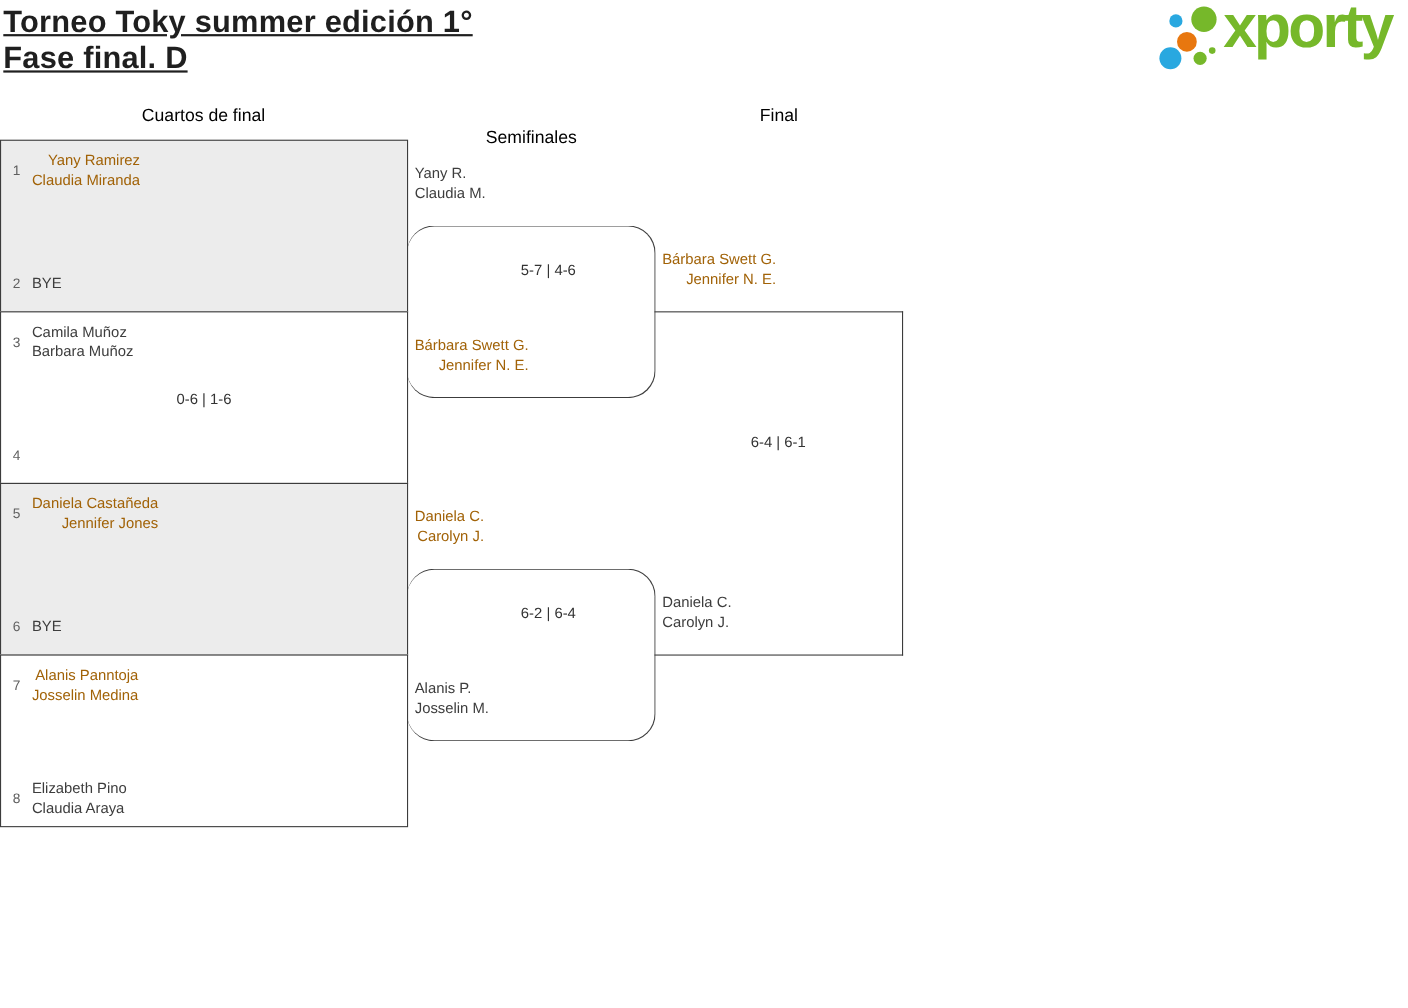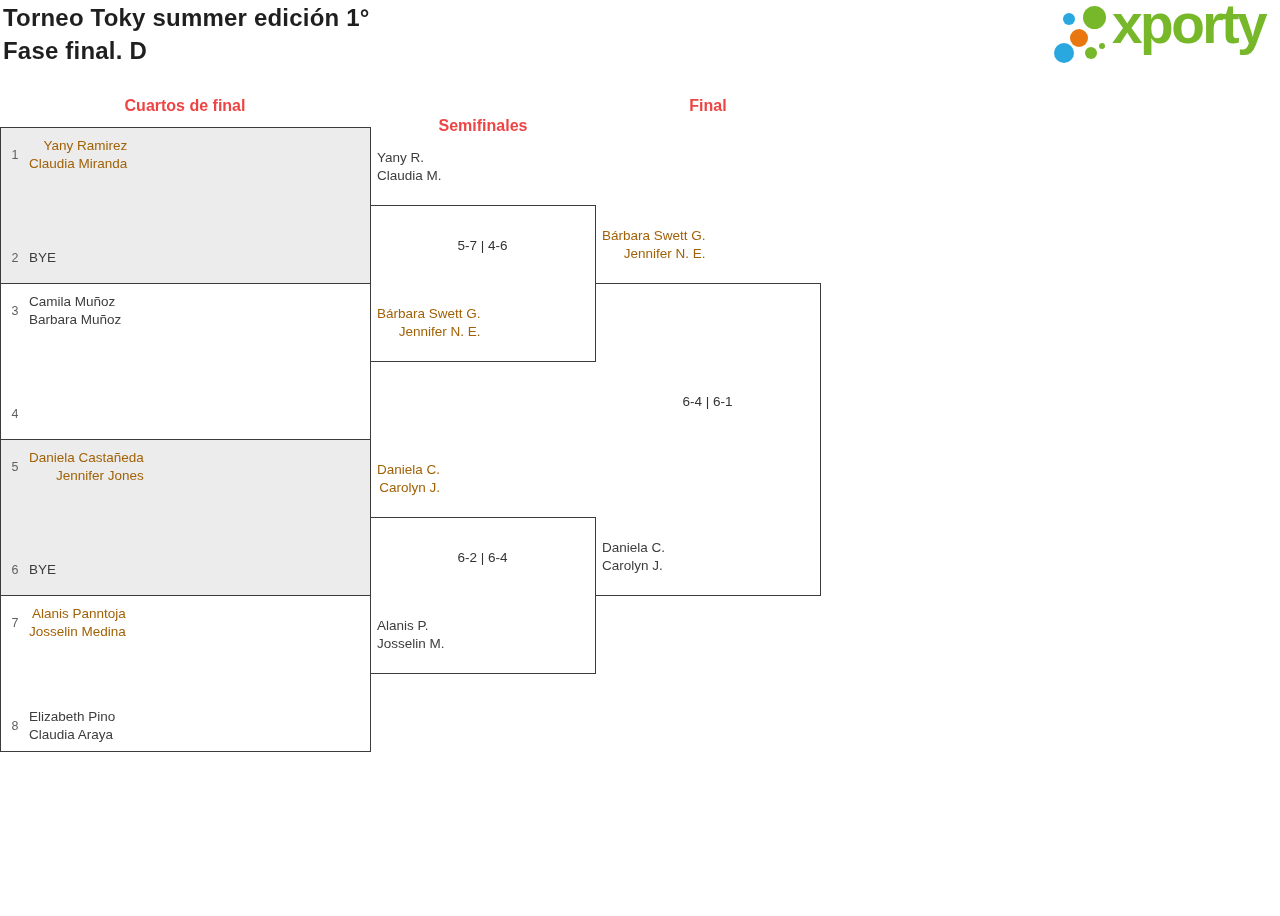--- a/index.html
+++ b/index.html
@@ -4,43 +4,43 @@
 <style>
   html,body{margin:0;padding:0;}
   body{
     width:1280px;height:916px;position:relative;background:#ffffff;
     font-family:"Liberation Sans",sans-serif;overflow:hidden;
     -webkit-font-smoothing:antialiased;
   }
 
   
   .title-line{position:absolute;left:3px;white-space:nowrap;
-    font-size:24px;font-weight:600;color:#1f1f1f;letter-spacing:.2px;}
+    font-size:28px;font-weight:600;color:#1f1f1f;letter-spacing:.2px;text-decoration:underline;}
   #title1{top:4px;}
   #title2{top:37px;}
 
   
   .logo{position:absolute;left:1050px;top:0;width:226px;height:76px;}
   .dot{position:absolute;border-radius:50%;}
   .logo-text{position:absolute;left:62px;top:-14px;
     font-size:55px;font-weight:700;letter-spacing:-2.5px;color:#76b82a;
     line-height:76px;white-space:nowrap;}
 
   
   .col-header{position:absolute;top:97px;text-align:center;
-    font-size:16px;font-weight:700;color:#ef4444;}
+    font-size:16px;font-weight:400;color:#000000;}
   #col1{left:0;width:370px;}
   #col2{left:370px;width:226px;margin-top:20px;}
   #col3{left:595px;width:226px;}
 
   
   .match{position:absolute;box-sizing:border-box;border:1px solid #3c3c3c;}
   .match-qf{left:0;width:371px;height:157px;background:#ffffff;}
   .match-qf.shaded{background:#ececec;}
-  .match-sf{left:370px;width:226px;height:157px;border-left:none;background:transparent;}
+  .match-sf{left:370px;width:226px;height:157px;border-left:none;background:transparent;border-radius:25px;}
   .match-final{left:595px;width:226px;height:313px;border-left:none;background:transparent;}
 
   #qf1{top:127px;} #qf2{top:283px;} #qf3{top:439px;} #qf4{top:595px;}
   #sf1{top:205px;} #sf2{top:517px;}
   #final{top:283px;}
 
   
   .name{position:absolute;font-size:13.5px;line-height:18px;color:#3d3d3d;
     font-weight:400;white-space:nowrap;}
   .name span{display:block;}
@@ -53,21 +53,21 @@
   
   .match-qf .seed-top{top:18px;}
   .match-qf .p-top{top:9px;left:28px;}
   .match-qf .score{top:70px;}
   .match-qf .p-bottom{top:112px;left:28px;}
   .match-qf .p-bottom.single{top:121px;}
   .match-qf .seed-bottom{top:121px;}
 
   
   .match-sf .p-top{top:-57px;left:7px;}
-  .match-sf .score{top:31px;}
+  .match-sf .score{top:31px;margin-left:16px;}
   .match-sf .p-bottom{top:99px;left:7px;}
 
   
   .match-final .p-top{top:-57px;left:7px;}
   .match-final .score{top:109px;}
   .match-final .p-bottom{top:255px;left:7px;}
 </style>
 </head>
 <body>
 
@@ -99,20 +99,21 @@
     <span>BYE</span>
   </div>
 </div>
 
 <div id="qf2" class="match match-qf">
   <span class="seed seed-top">3</span>
   <div class="name p-top">
     <span>Camila Muñoz</span>
     <span>Barbara Muñoz</span>
   </div>
+  <div class="score">0-6 | 1-6</div>
   <span class="seed seed-bottom">4</span>
 </div>
 
 <div id="qf3" class="match match-qf shaded">
   <span class="seed seed-top">5</span>
   <div class="name p-top winner">
     <span>Daniela Castañeda</span>
     <span>Jennifer Jones</span>
   </div>
   <span class="seed seed-bottom">6</span>

